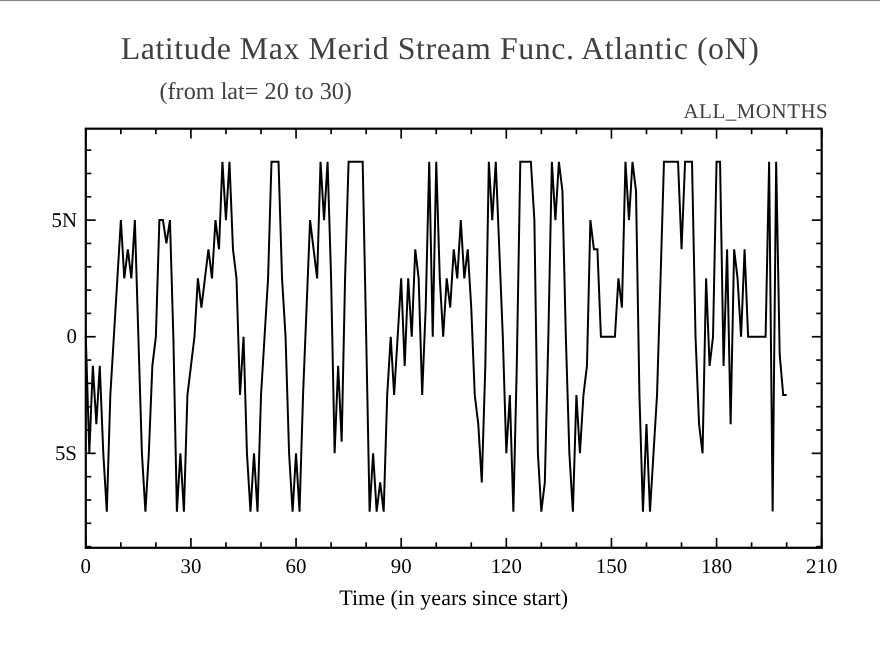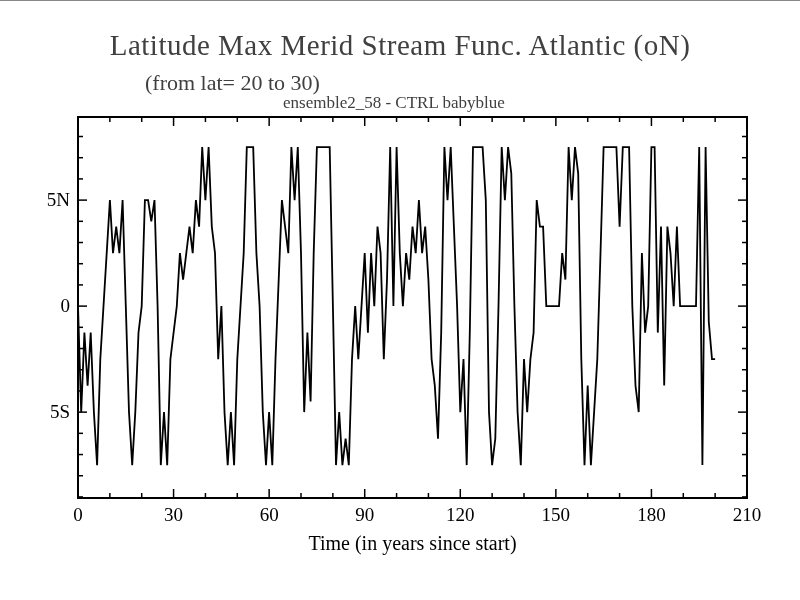--- a/index.html
+++ b/index.html
@@ -58,21 +58,21 @@
     top: 0;
   }
 </style>
 </head>
 <body>
 
 <div class="page">
 
   <div class="title">Latitude Max Merid Stream Func. Atlantic (oN)</div>
   <div class="subtitle">(from lat= 20 to 30)</div>
-  <div class="ensemble">ensemble2_58 - CTRL babyblue</div>
+  <div class="months">ALL_MONTHS</div>
 
   <svg class="chart" id="plot-svg" width="800" height="600" viewBox="0 0 800 600">
       <rect x="78" y="116" width="669" height="381" fill="none" stroke="#000000" stroke-width="2"></rect>
       <line x1="109.85714285714286" y1="497" x2="109.85714285714286" y2="492" stroke="#000000" stroke-width="1.5"></line>
       <line x1="109.85714285714286" y1="116" x2="109.85714285714286" y2="121" stroke="#000000" stroke-width="1.5"></line>
       <line x1="141.71428571428572" y1="497" x2="141.71428571428572" y2="492" stroke="#000000" stroke-width="1.5"></line>
       <line x1="141.71428571428572" y1="116" x2="141.71428571428572" y2="121" stroke="#000000" stroke-width="1.5"></line>
       <line x1="205.42857142857144" y1="497" x2="205.42857142857144" y2="492" stroke="#000000" stroke-width="1.5"></line>
       <line x1="205.42857142857144" y1="116" x2="205.42857142857144" y2="121" stroke="#000000" stroke-width="1.5"></line>
       <line x1="237.28571428571428" y1="497" x2="237.28571428571428" y2="492" stroke="#000000" stroke-width="1.5"></line>

